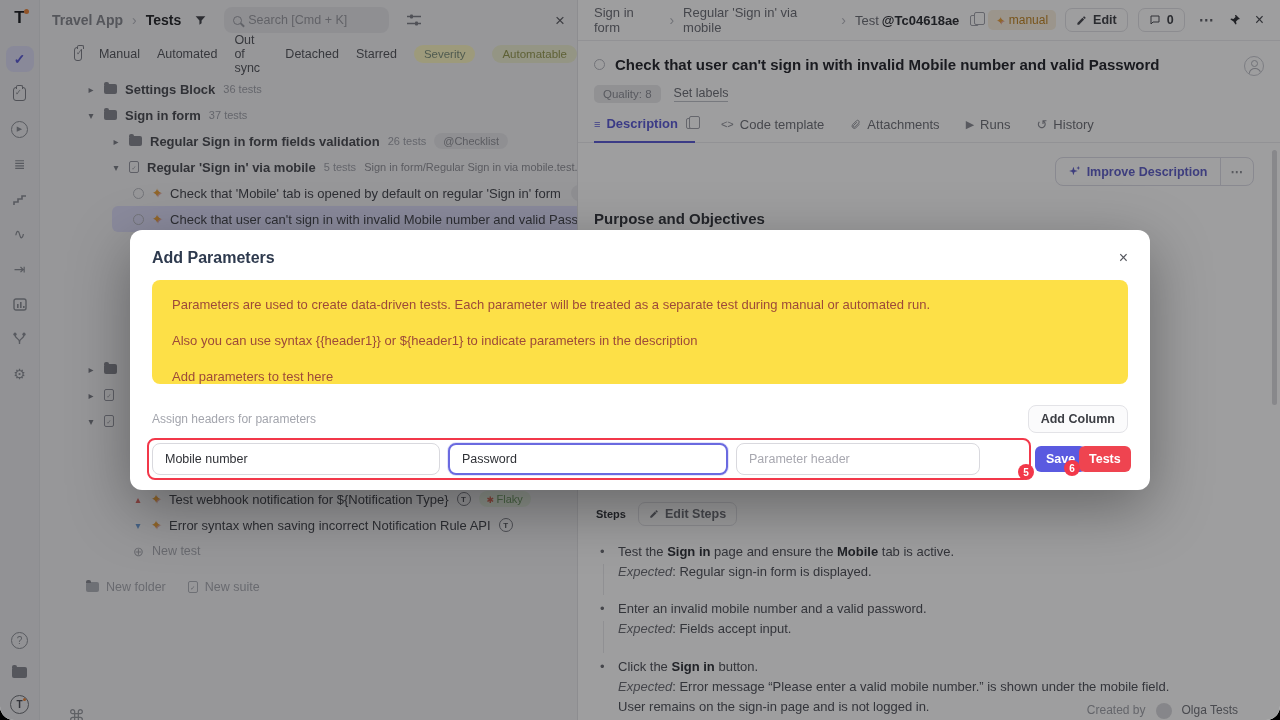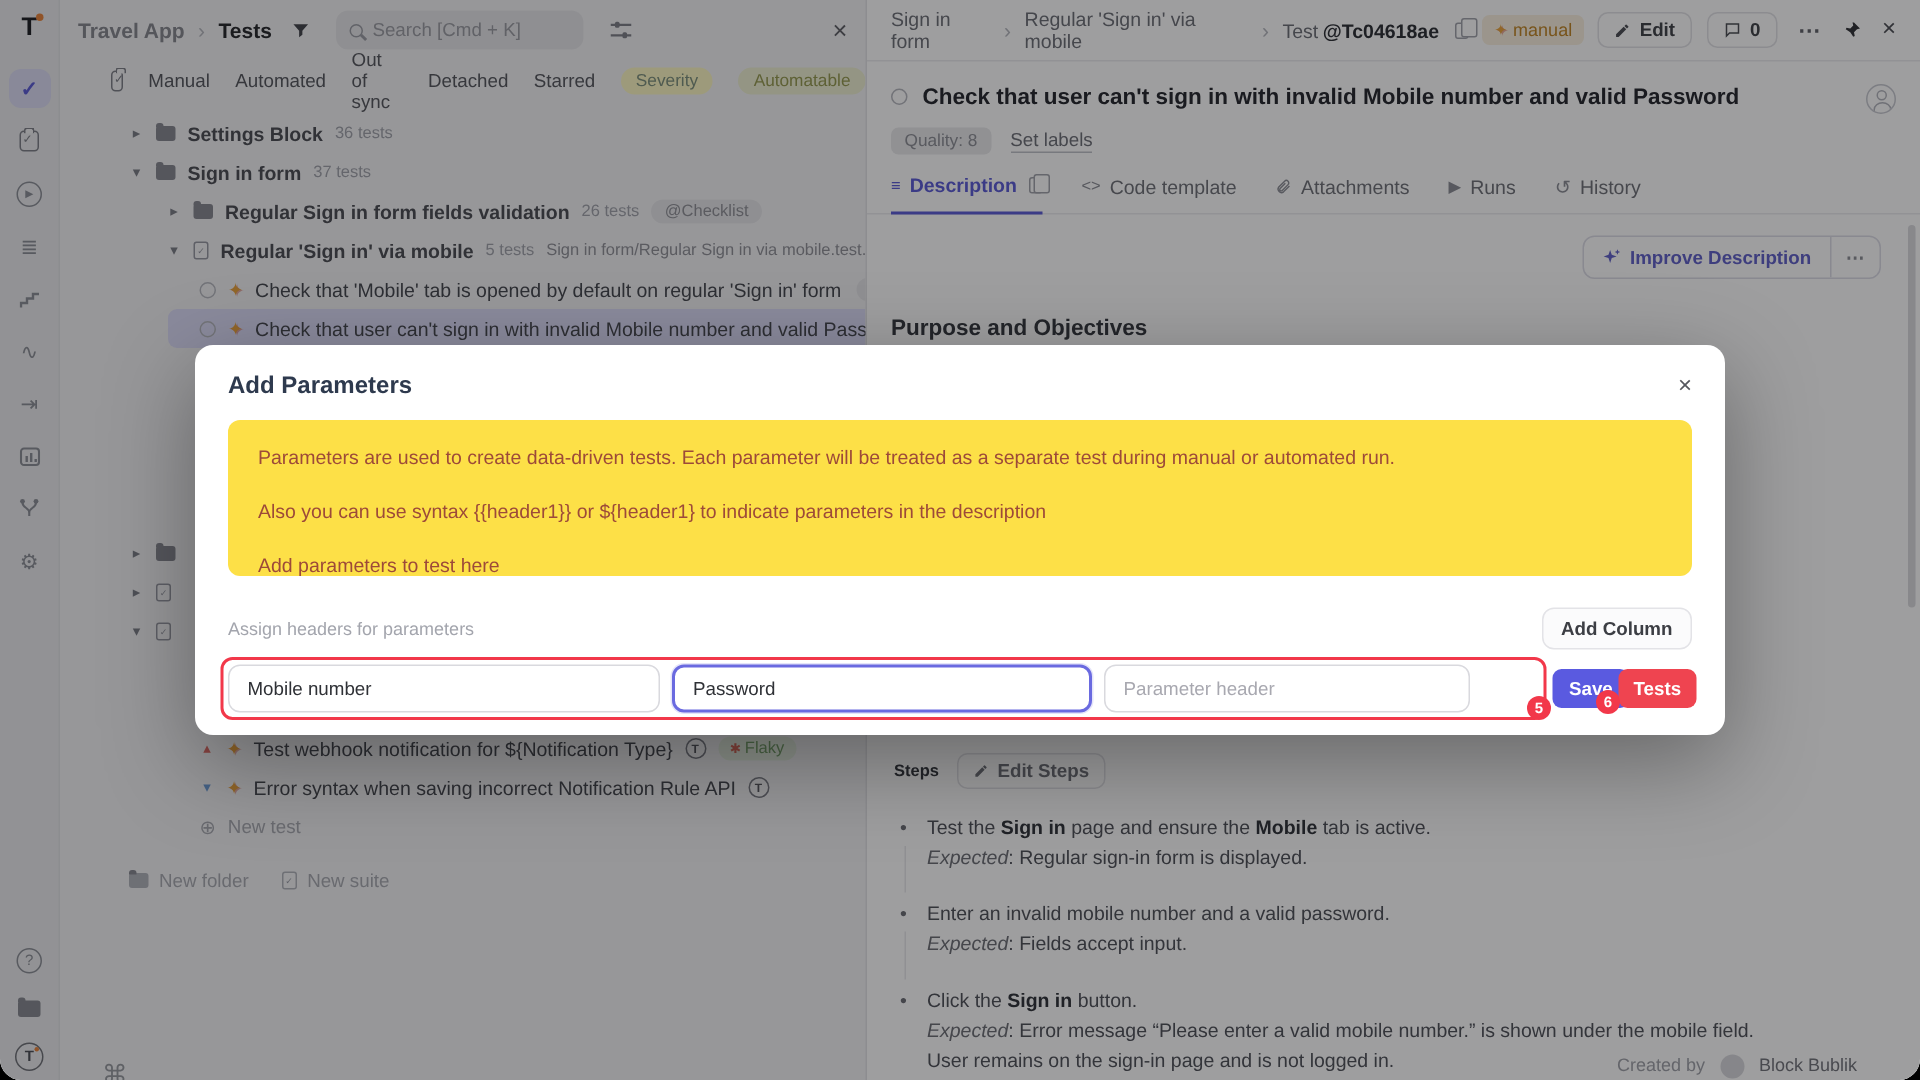--- a/index.html
+++ b/index.html
@@ -441,21 +441,21 @@
           <span>Click the </span><span class="b">Sign in</span><span> button.</span><br>
           <span class="exp-label">Expected</span><span>: Error message “Please enter a valid mobile number.” is shown under the mobile field.</span><br>
           <span>User remains on the sign-in page and is not logged in.</span>
         </li>
       </ul>
     </div>
 
     <div class="created">
       <span>Created by</span>
       <span class="avatar"></span>
-      <span class="name">Block Bublik</span>
+      <span class="name">Olga Tests</span>
     </div>
     <div class="scrollthumb"></div>
   </div>
 
   <div class="dim"></div>
 
   <div class="modal">
     <div class="m-head">
       <span class="m-title">Add Parameters</span>
       <span class="m-close">×</span>

